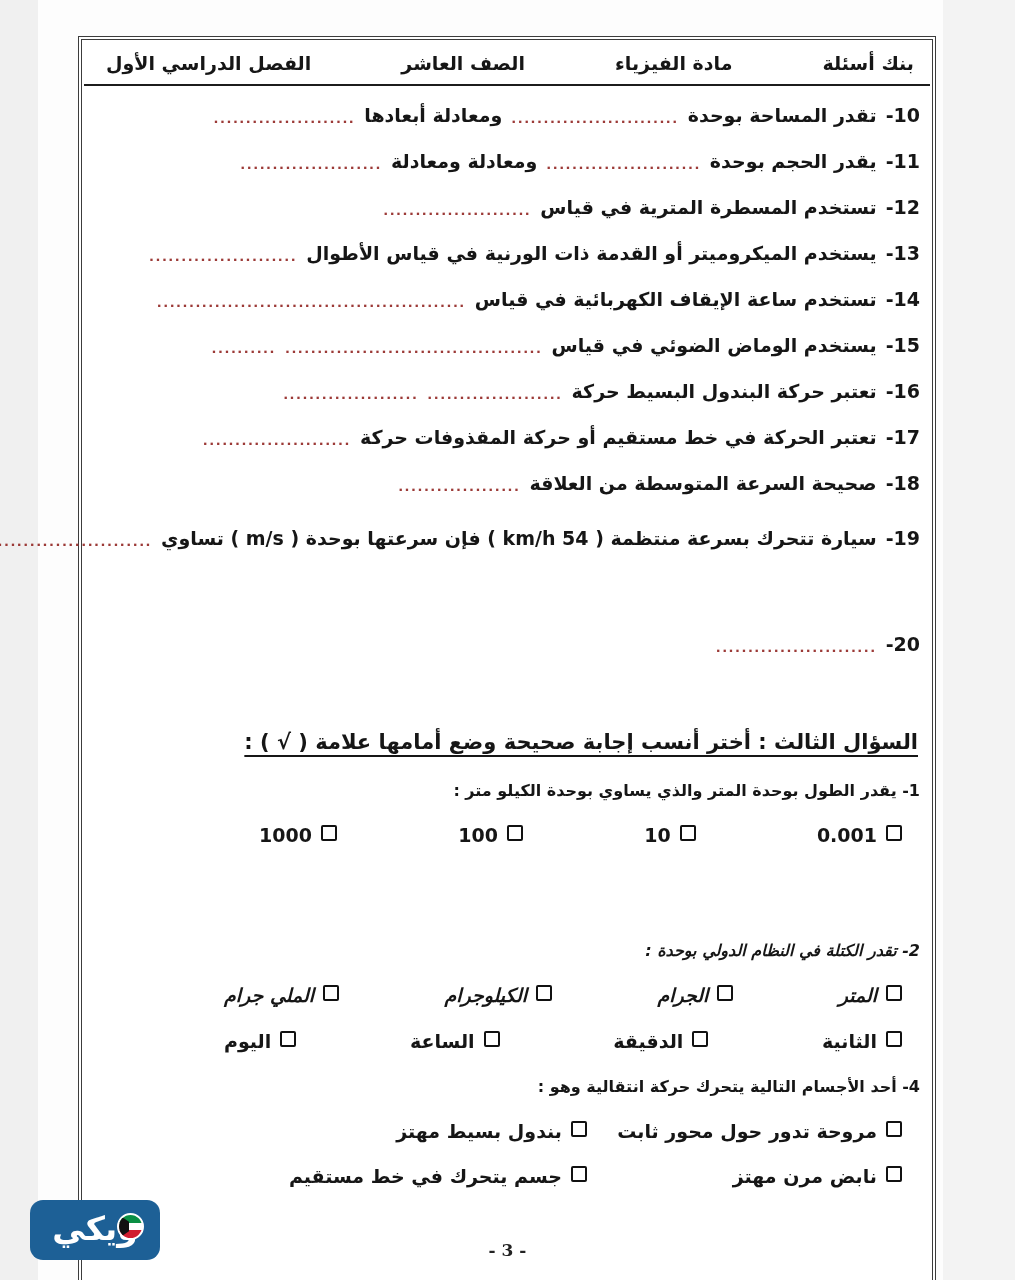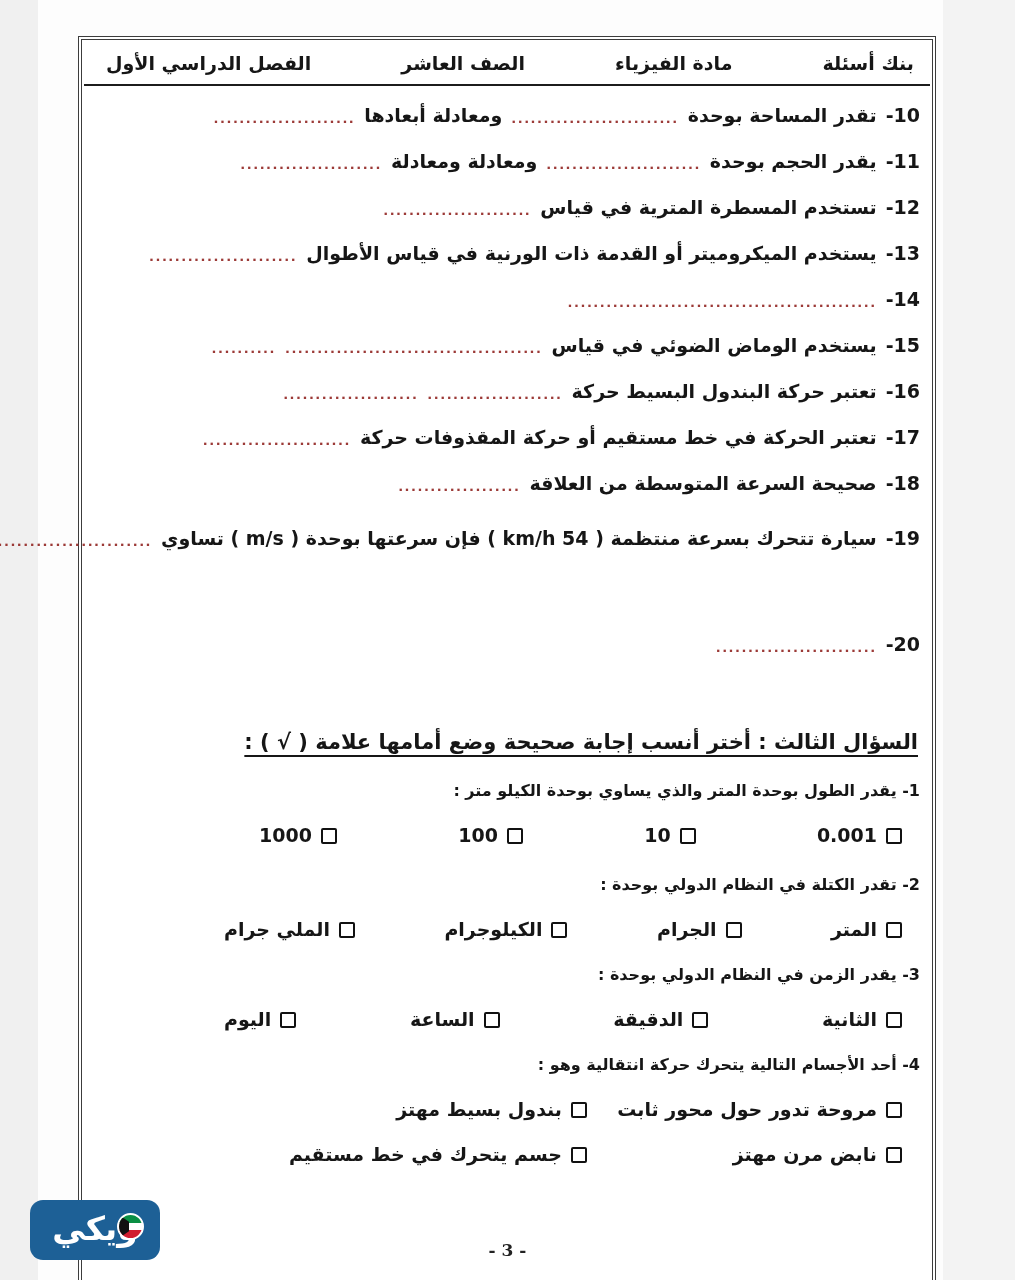--- a/index.html
+++ b/index.html
@@ -51,34 +51,34 @@
     margin:72px 2px 0 16px;
     font-size:21px;font-weight:bold;
     text-decoration:underline;
     text-underline-offset:6px;
     display:inline-block;
   }
 
   .choice-questions{margin-top:0;}
   .mcq{margin-top:24px;}
   .mcq:first-child{margin-top:26px;}
-  .mcq:nth-child(2){margin-top:28px;}
+  .mcq:nth-child(2){margin-top:94px;font-style:italic;}
   .mcq-text{font-size:16px;font-weight:bold;line-height:22px;}
   .opt-row{
     display:flex;direction:rtl;justify-content:space-between;align-items:center;
     margin-top:22px;padding-right:18px;padding-left:130px;
   }
   .opt-row.nums{padding-left:165px;}
   .opt-grid{
     display:grid;direction:rtl;grid-template-columns:305px 1fr;
     row-gap:23px;column-gap:10px;
     margin-top:22px;padding-right:18px;
     justify-items:start;
   }
-  .opt{display:inline-flex;direction:rtl;align-items:center;column-gap:9px;
+  .opt{display:inline-flex;direction:rtl;align-items:flex-start;column-gap:9px;
     font-size:19px;font-weight:bold;white-space:nowrap;}
   .cb{
     width:12px;height:12px;flex:0 0 auto;
     border:2.5px solid #111;border-radius:2px;background:#fff;
     transform:translateY(1px);
   }
 
   .page-number{
     position:absolute;left:0;top:1240px;width:100%;
     text-align:center;direction:ltr;
@@ -143,20 +143,21 @@
             <span class="seg">تستخدم المسطرة المترية في قياس</span>
             <span class="blank">.......................</span>
           </div>
           <div class="fill-line">
             <span class="qnum">13-</span>
             <span class="seg">يستخدم الميكروميتر أو القدمة ذات الورنية في قياس الأطوال</span>
             <span class="blank">.......................</span>
           </div>
           <div class="fill-line">
             <span class="qnum">14-</span>
+            <span class="seg">تستخدم ساعة الإيقاف الكهربائية في قياس</span>
             <span class="blank">................................................</span>
           </div>
           <div class="fill-line">
             <span class="qnum">15-</span>
             <span class="seg">يستخدم الوماض الضوئي في قياس</span>
             <span class="blank">........................................</span>
             <span class="blank">..........</span>
           </div>
           <div class="fill-line">
             <span class="qnum">16-</span>
@@ -226,21 +227,20 @@
                 <span class="cb"></span>
                 <span class="opt-label">الكيلوجرام</span>
               </span>
               <span class="opt">
                 <span class="cb"></span>
                 <span class="opt-label">الملي جرام</span>
               </span>
             </div>
           </div>
           <div class="mcq">
-            <div class="mcq-text">3- يقدر الزمن في النظام الدولي بوحدة :</div>
             <div class="opt-row">
               <span class="opt">
                 <span class="cb"></span>
                 <span class="opt-label">الثانية</span>
               </span>
               <span class="opt">
                 <span class="cb"></span>
                 <span class="opt-label">الدقيقة</span>
               </span>
               <span class="opt">

